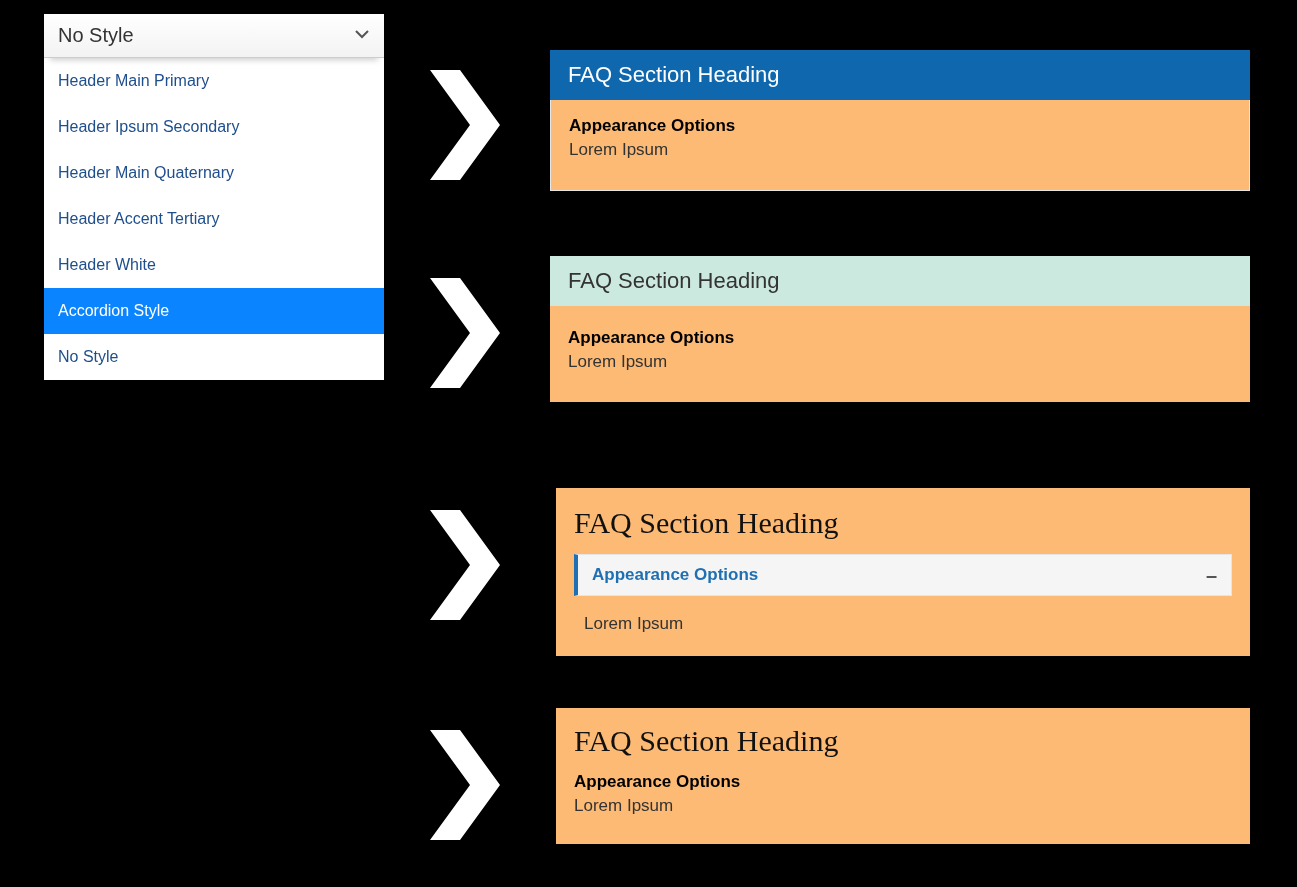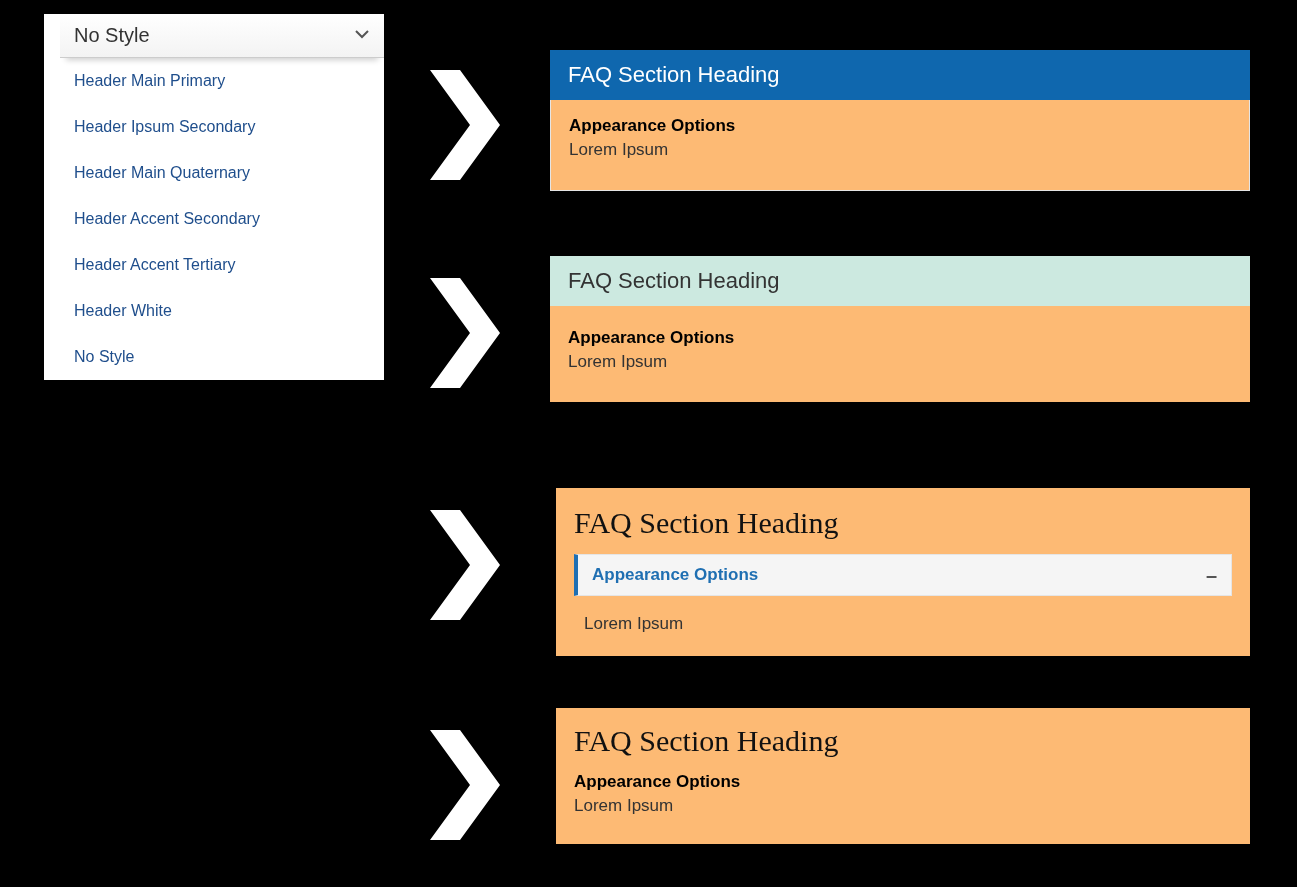--- a/index.html
+++ b/index.html
@@ -12,21 +12,20 @@
   }
 
   
   .dropdown {
     position: absolute;
     left: 44px;
     top: 14px;
     width: 340px;
     background: #fff;
     box-shadow: 6px 6px 6px rgba(0,0,0,0.4);
-    padding-left: 16px;
   }
   .dropdown-selected {
     display: flex;
     justify-content: space-between;
     align-items: center;
     padding: 10px 14px;
     font-size: 20px;
     color: #333;
     border-bottom: 1px solid #ccc;
     background: linear-gradient(#fff, #f3f3f3);
@@ -132,23 +131,23 @@
     <span class="chev">
       <svg width="16" height="16" viewBox="0 0 16 16">
           <path d="M2 5 L8 11 L14 5" fill="none" stroke="#555" stroke-width="2"></path>
         </svg>
     </span>
   </div>
   <div class="dropdown-list">
     <div class="dropdown-item">Header Main Primary</div>
     <div class="dropdown-item">Header Ipsum Secondary</div>
     <div class="dropdown-item">Header Main Quaternary</div>
-    <div class="dropdown-item">Header Accent Secondary</div>
     <div class="dropdown-item">Header Accent Tertiary</div>
     <div class="dropdown-item">Header White</div>
+    <div class="dropdown-item highlight">Accordion Style</div>
     <div class="dropdown-item">No Style</div>
   </div>
 </div>
 
 <div class="arrow" style="left:430px; top:70px;">
   <svg viewBox="0 0 70 110">
       <polygon points="0,0 30,0 70,55 30,110 0,110 40,55" fill="#fff"></polygon>
     </svg>
 </div>
 <div class="arrow" style="left:430px; top:278px;">

